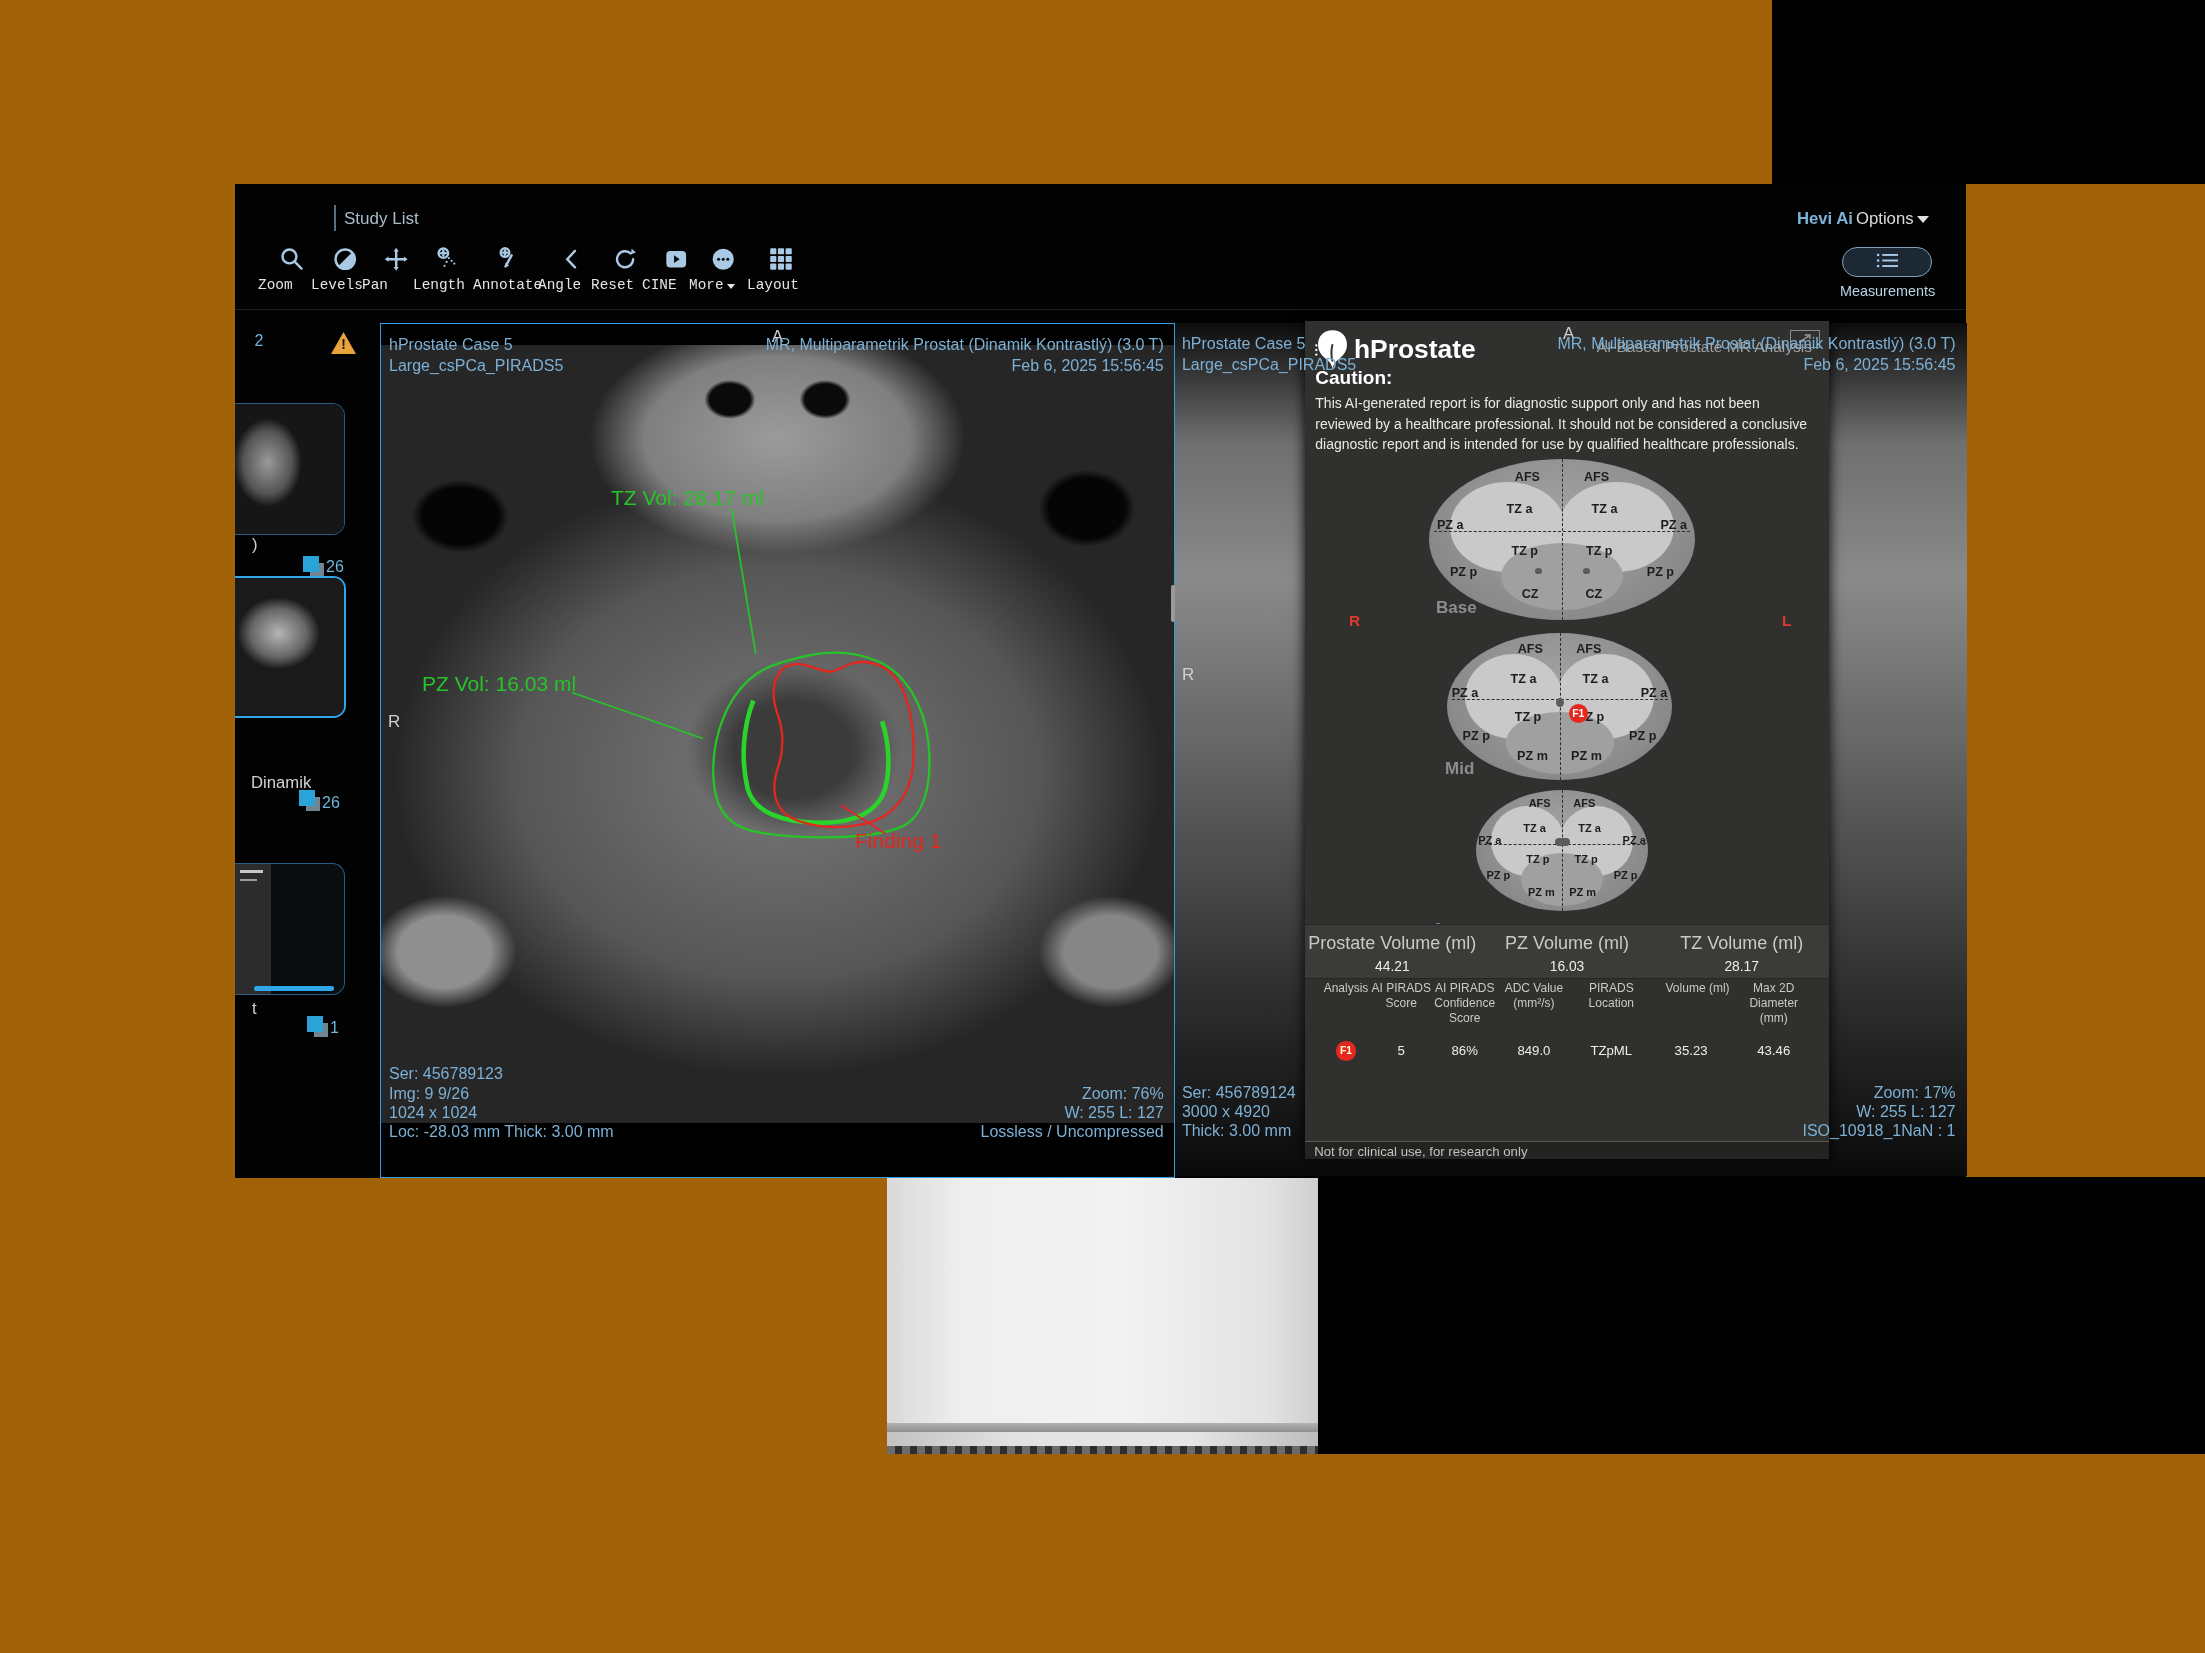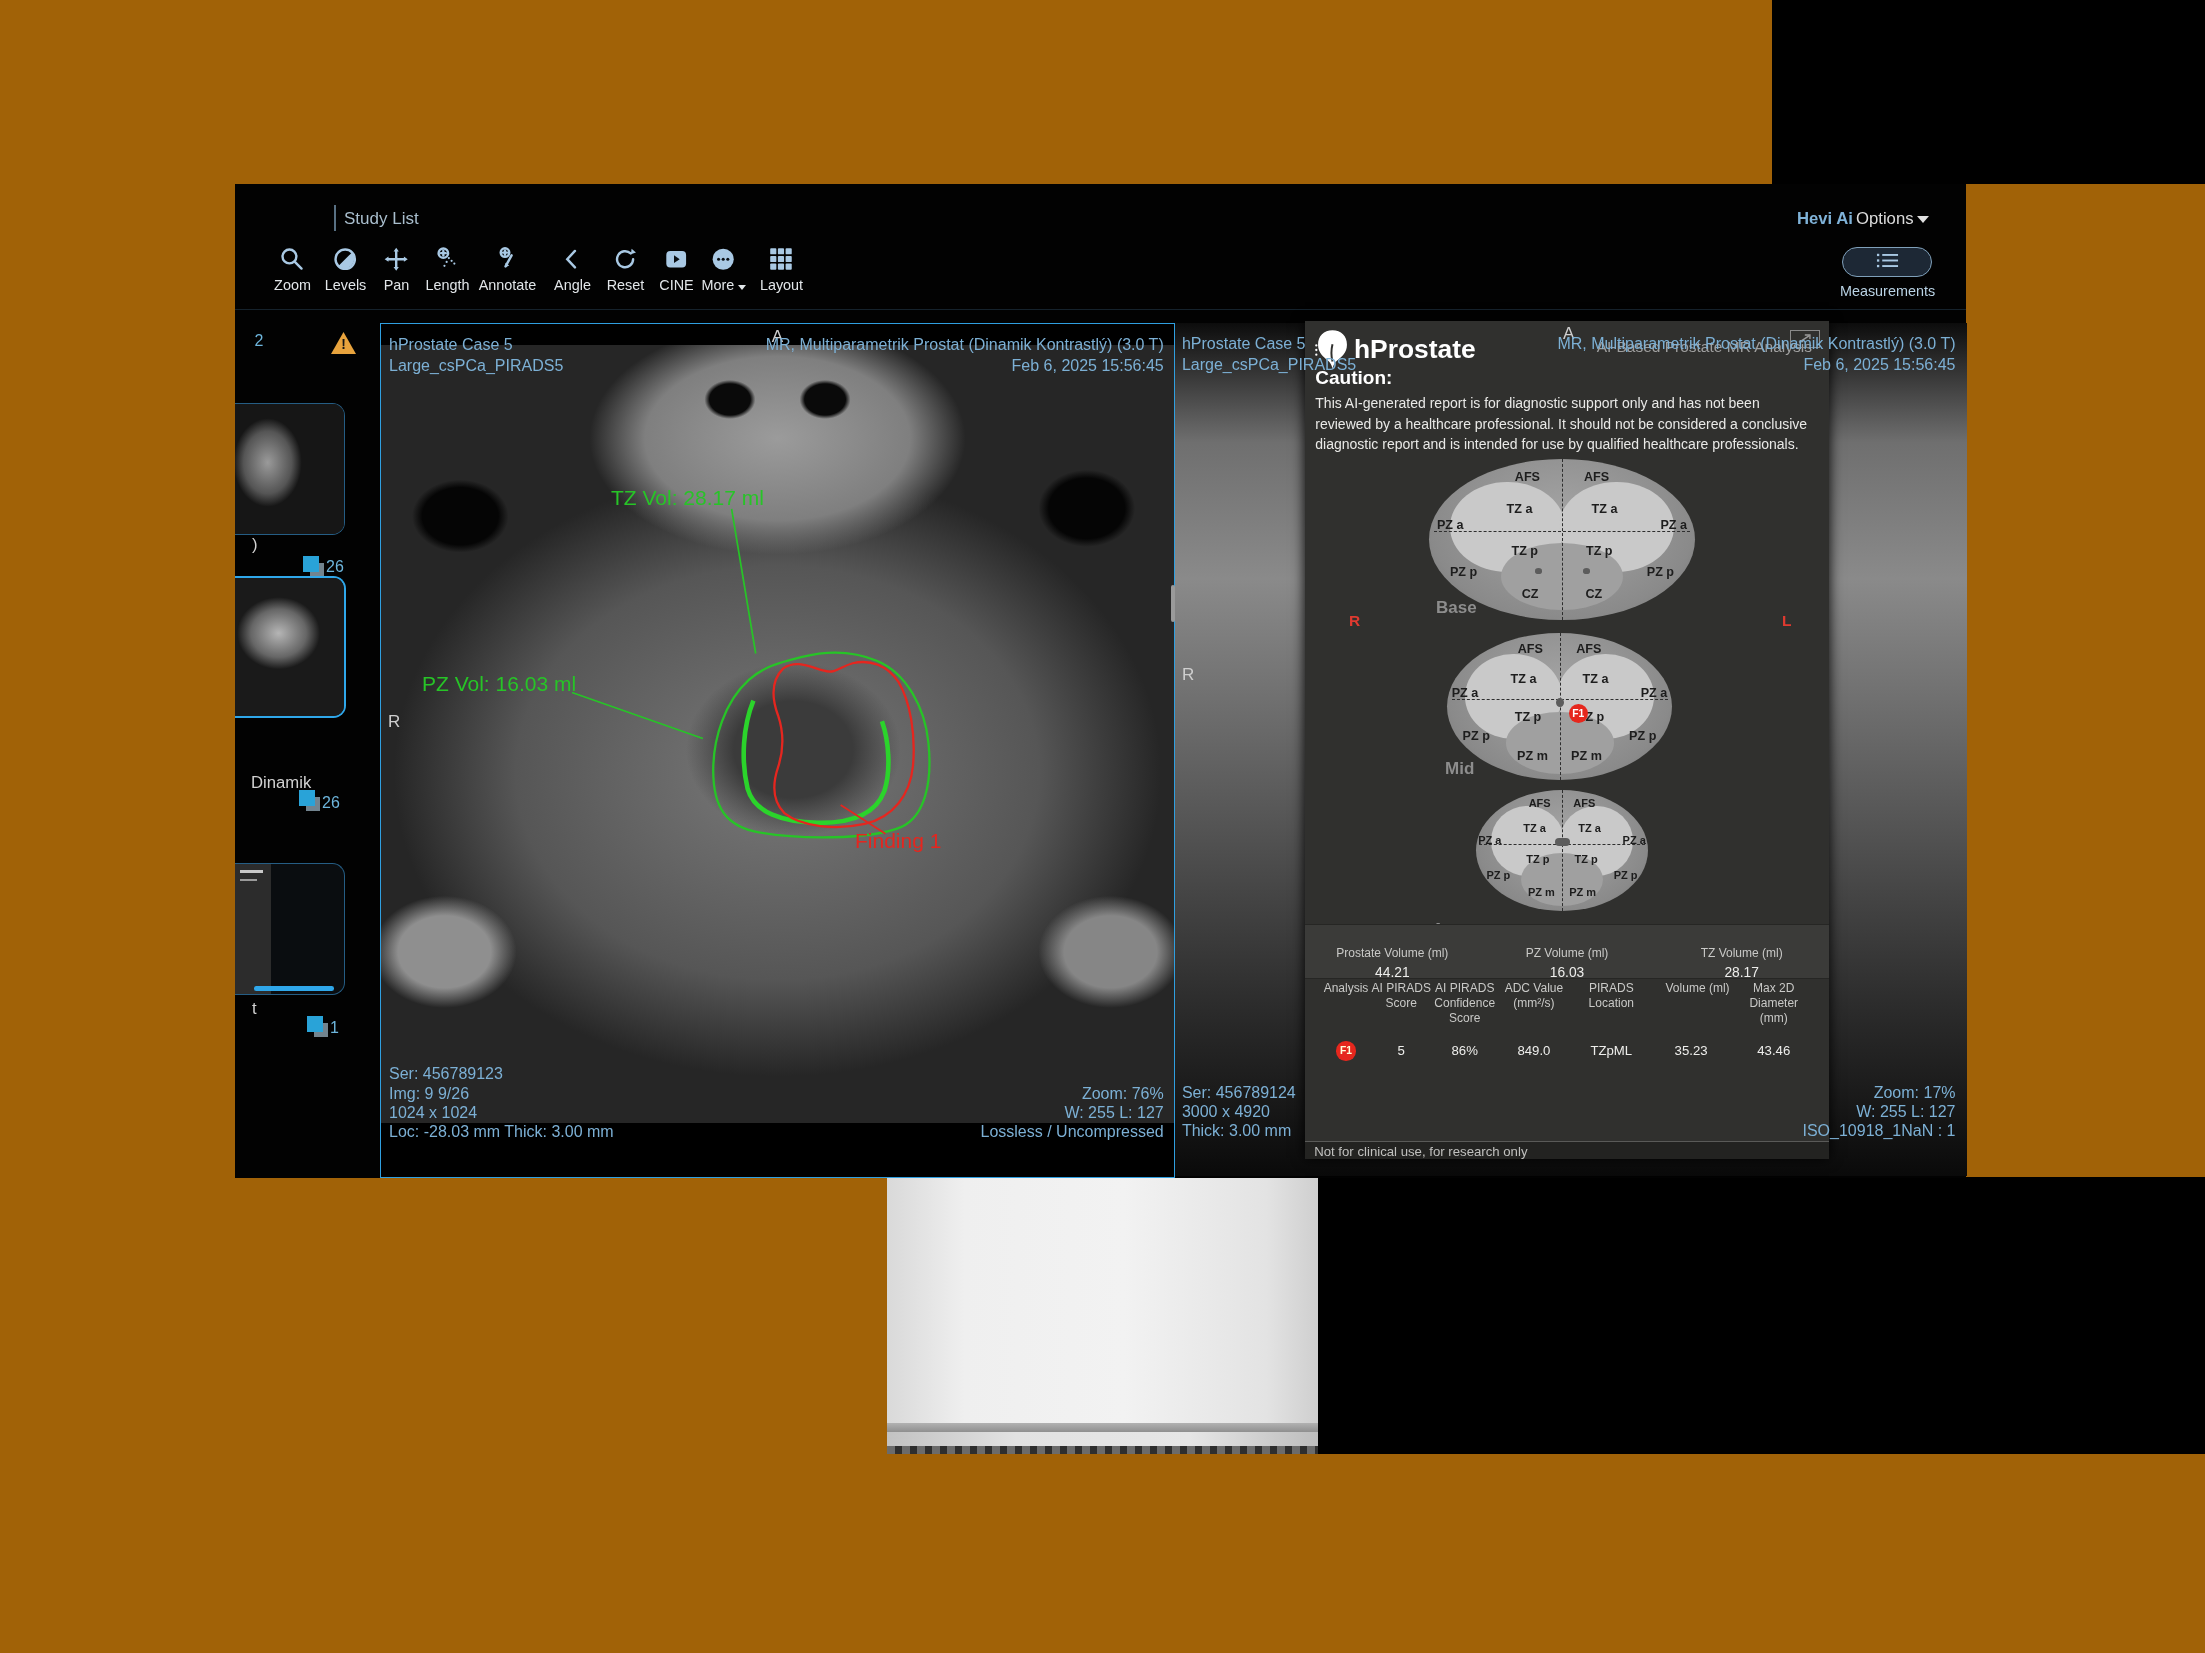--- a/index.html
+++ b/index.html
@@ -21,21 +21,21 @@
   
   #app{left:235px;top:184px;width:1731px;height:994px;background:#020202;}
   #study-bar{left:99px;top:20.7px;width:1.7px;height:26.4px;background:#587083;}
   #study-list{left:109px;top:25px;font-size:17px;color:#a9becd;}
   #user-name{left:1562px;top:25px;font-size:16.7px;font-weight:bold;color:#7fb2d8;}
   #options-btn{left:1621px;top:25px;font-size:16.7px;color:#dcdcdc;}
   #options-caret{left:1682px;top:32px;width:0;height:0;border-left:6.3px solid transparent;
      border-right:6.3px solid transparent;border-top:7.5px solid #e0e0e0;}
   
   #toolbar-items{left:0;top:62px;height:57px;}
-  .tool{position:absolute;top:0;width:69px;text-align:center;}
+  .tool{position:absolute;top:0;width:69px;text-align:left;font-family:Liberation Mono, monospace;}
   .tool svg{width:26.4px;height:26.4px;display:block;margin:0 auto;}
   .tool .tlabel{display:block;margin-top:4.6px;font-size:14.4px;color:#e2e6e9;white-space:nowrap;}
   .tool .tcaret{display:inline-block;width:0;height:0;border-left:4.6px solid transparent;
      border-right:4.6px solid transparent;border-top:5.7px solid #e2e6e9;margin-left:3.4px;}
   #measure-pill{left:1607px;top:63px;width:88px;height:27.6px;border-radius:15px;
      background:#1d2835;border:1.7px solid #7fa0ba;}
   #measure-pill svg{width:23px;height:17px;display:block;margin:4px auto;}
   #measure-label{left:1575px;top:99px;width:155px;text-align:center;font-size:14.4px;color:#b9d2e4;}
   #toolbar-divider{left:0;top:125px;width:1731px;height:1.1px;background:#15222c;}
   
@@ -101,21 +101,21 @@
   .d-dot{position:absolute;width:6.9px;height:5.2px;border-radius:50%;background:#5c5c5c;}
   .sector{position:absolute;transform:translate(-50%,-50%);font-size:12.6px;font-weight:bold;
      color:#1d1d1d;white-space:nowrap;}
   .d-name{position:absolute;font-size:17px;font-weight:bold;color:#8d8d8d;}
   .rl{position:absolute;font-size:15.5px;font-weight:bold;color:#e03a30;}
   #f1-badge{position:absolute;width:19.5px;height:19.5px;border-radius:50%;background:#e6271d;
      color:#fff;font-size:10.3px;font-weight:bold;text-align:center;line-height:19.5px;}
   #vol-band{position:absolute;left:0;top:603px;width:100%;height:53px;background:#3b3b39;
      border-top:1.1px solid #262624;border-bottom:1.1px solid #262624;display:flex;}
   #vol-band .vcol{flex:1;text-align:center;}
-  .vhead{margin-top:21px;font-size:12px;color:#c9c9c7;}
+  .vhead{margin-top:8px;font-size:18px;color:#c9c9c7;}
   .vval{margin-top:4.6px;font-size:13.8px;color:#ededeb;}
   #findings{position:absolute;left:16px;top:660px;width:497px;}
   #findings .hrow,#findings .drow{display:flex;}
   #findings .c{text-align:center;white-space:pre-line;}
   #findings .hrow .c{font-size:12px;line-height:15px;color:#c9c9c7;}
   #findings .drow{margin-top:15px;align-items:center;}
   #findings .drow .c{font-size:13.2px;color:#ededeb;}
   .fbadge{display:inline-block;width:19.5px;height:19.5px;border-radius:50%;background:#e6271d;
      color:#ffd;font-size:10.3px;font-weight:bold;line-height:19.5px;}
   #report-footer{position:absolute;left:0;top:820px;width:100%;height:17px;background:#232321;

